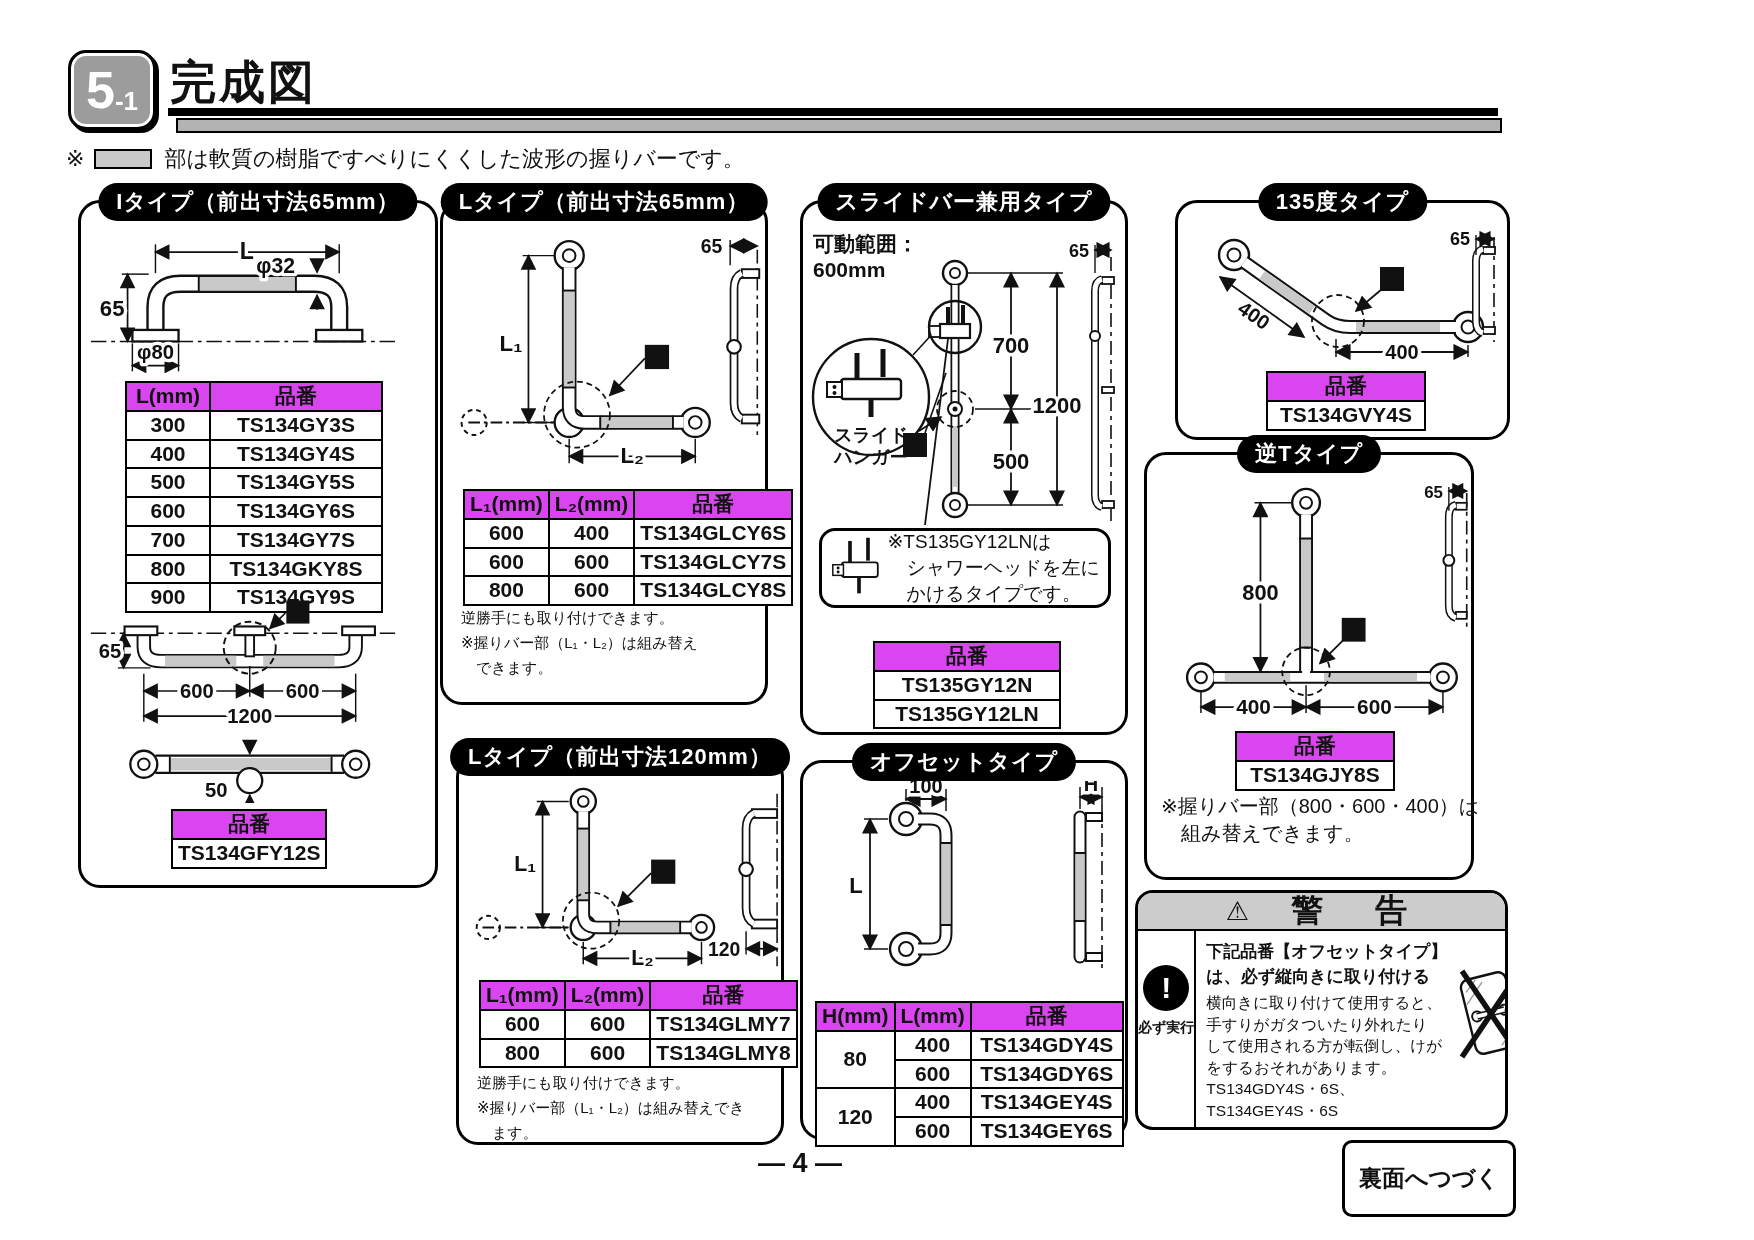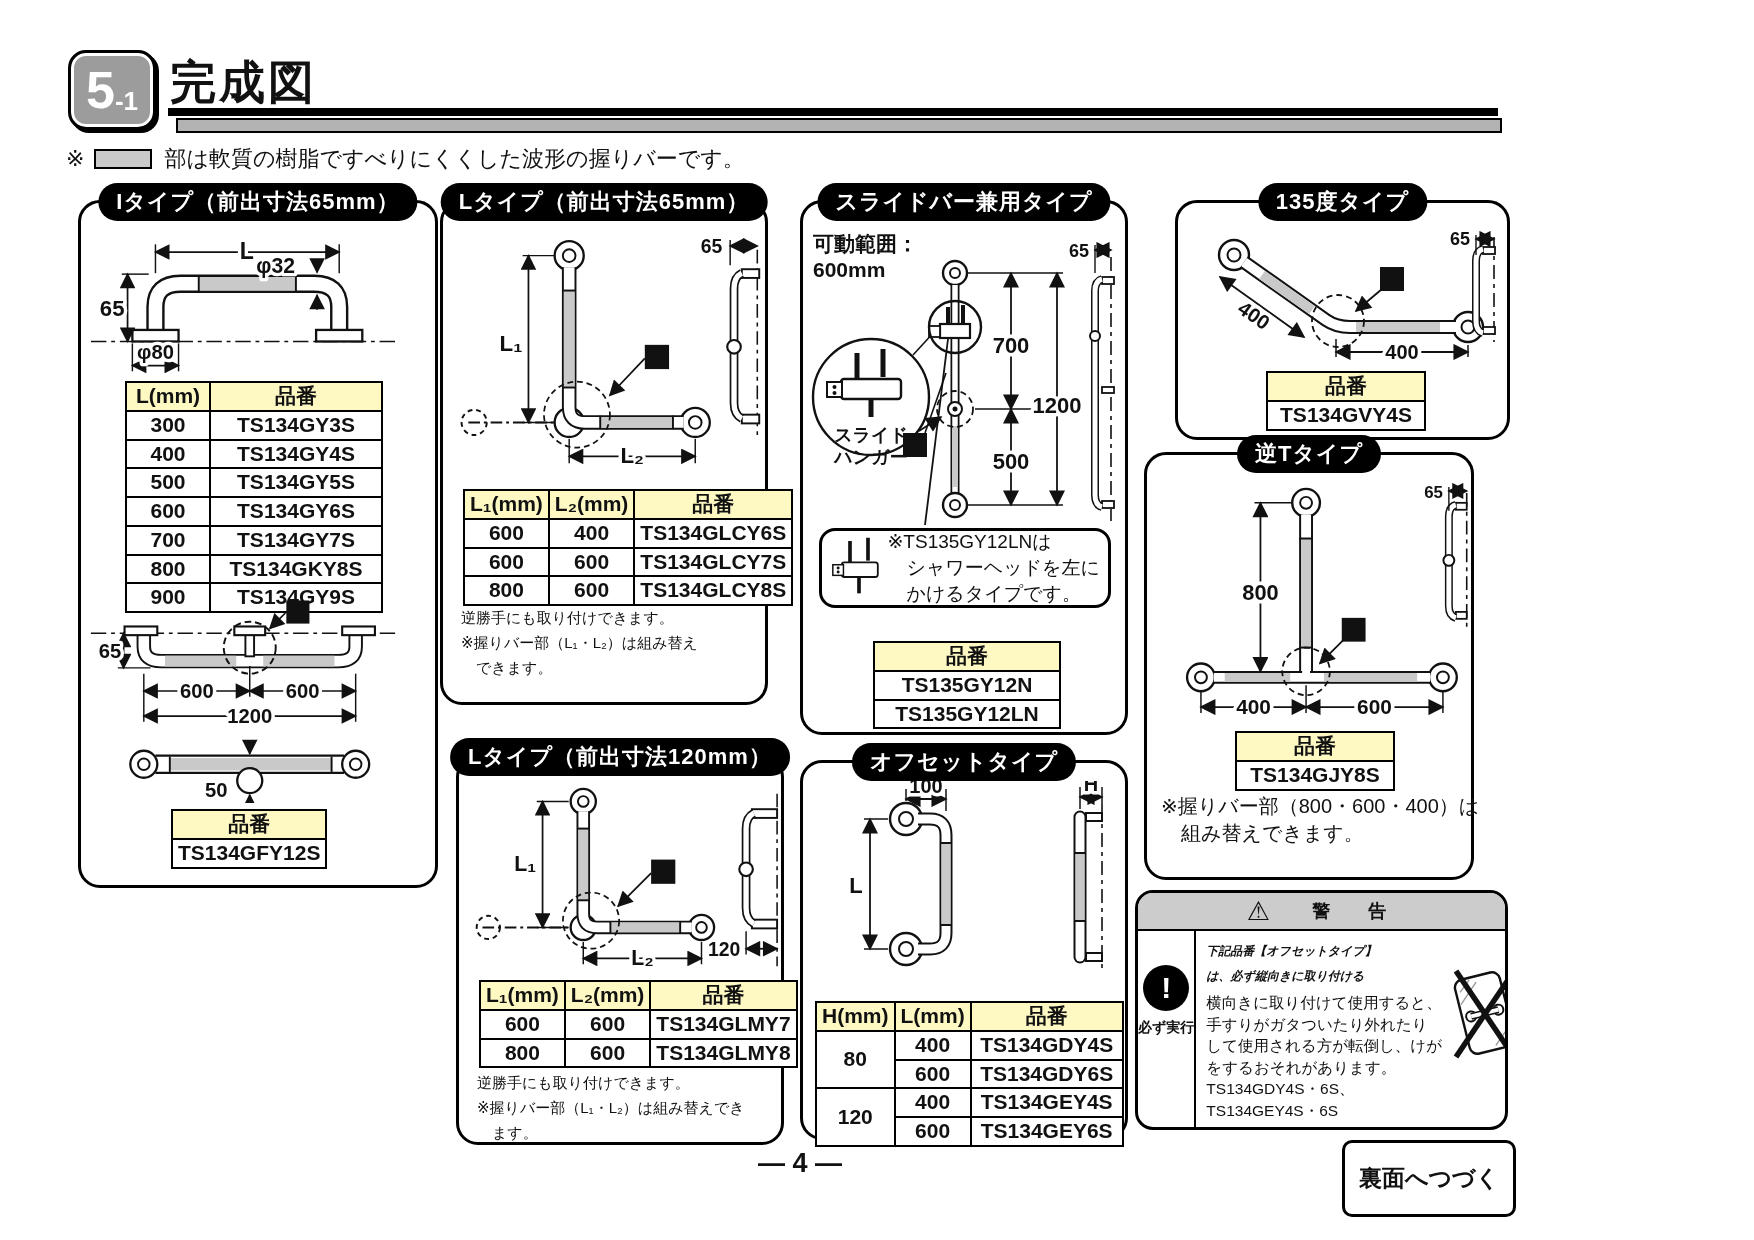--- a/index.html
+++ b/index.html
@@ -32,39 +32,39 @@
     background:#000; color:#fff; font-weight:bold; font-size:22px;
     padding:4px 18px; border-radius:24px; white-space:nowrap; letter-spacing:1px;
   }
   .abs { position:absolute; }
   
   table.dtable { border-collapse:collapse; background:#fff; }
   .dtable th, .dtable td {
     border:2.4px solid #000; text-align:center; font-weight:bold;
     font-size:21px; line-height:1.18; padding:1px 5px; white-space:nowrap;
   }
-  .dtable th { background:#fef9c3; }
+  .dtable th { background:#d946ef; }
   
   .note-lines { font-size:15px; line-height:25px; white-space:nowrap; }
   
   svg text { fill:#111; font-family:"Liberation Sans","DejaVu Sans",sans-serif; font-weight:bold; }
   .halo { paint-order:stroke; stroke:#fff; stroke-width:7px; stroke-linejoin:round; }
   
   .warnbox { position:absolute; border:3px solid #000; border-radius:18px; background:#fff; overflow:hidden; }
   .warnhead { height:38px; background:#ccc; border-bottom:2.5px solid #000;
     display:flex; align-items:center; justify-content:center; font-weight:bold; }
   .warnhead .tri { font-size:26px; margin-right:14px; }
-  .warnhead .wt { font-size:18px; letter-spacing:10px;margin-left:28px; }
+  .warnhead .wt { font-size:32px; letter-spacing:10px;margin-left:28px; }
   .warnbody { display:flex; height:196px; }
   .warn-icon-cell { width:76px; border-right:2.5px solid #000; display:flex; flex-direction:column; align-items:center; padding-top:34px; }
   .warn-circle { width:46px; height:46px; background:#000; border-radius:50%; color:#fff;
     display:flex; align-items:center; justify-content:center; font-size:30px; font-weight:bold; }
   .warn-icon-label { font-size:14px; font-weight:bold; margin-top:8px; white-space:nowrap; }
   .warn-text-cell { padding:8px 8px 0 10px; flex:1; }
-  .warn-bold { font-size:12px; font-weight:bold; line-height:25px; white-space:nowrap;font-style:italic; }
+  .warn-bold { font-size:17px; font-weight:bold; line-height:25px; white-space:nowrap; }
   .warn-line { font-size:15.5px; line-height:21.5px; white-space:nowrap; }
   .warn-illu-cell { width:72px; padding-top:28px; }
   
   .page-num { position:absolute; left:700px; top:1148px; width:200px; text-align:center; font-size:27px; font-weight:bold; }
   .continue-box { position:absolute; left:1342px; top:1140px; border:3px solid #000; border-radius:10px;
     padding:20px 14px; font-size:23px; font-weight:bold; white-space:nowrap; }
 </style>
 </head>
 <body>
 

